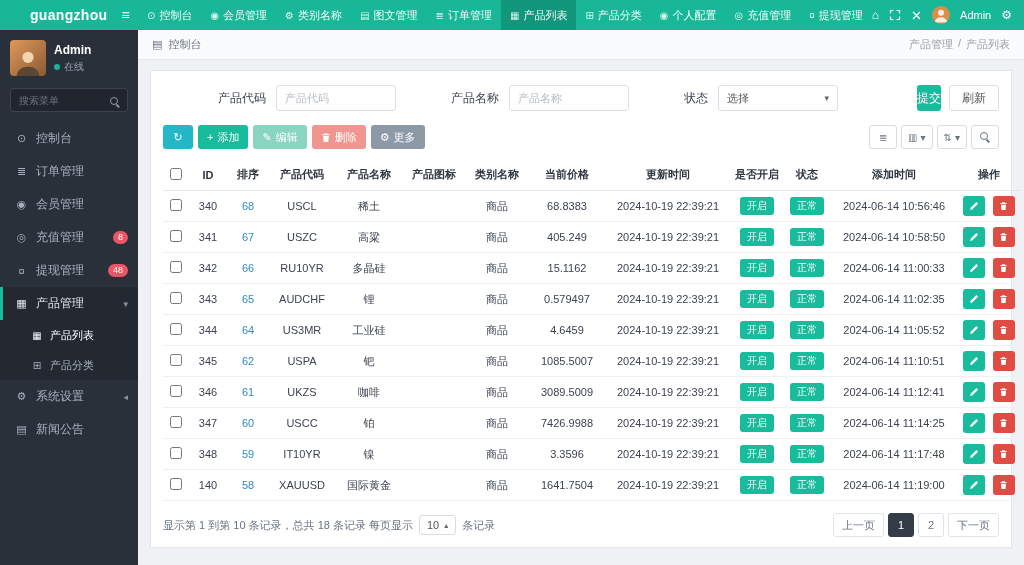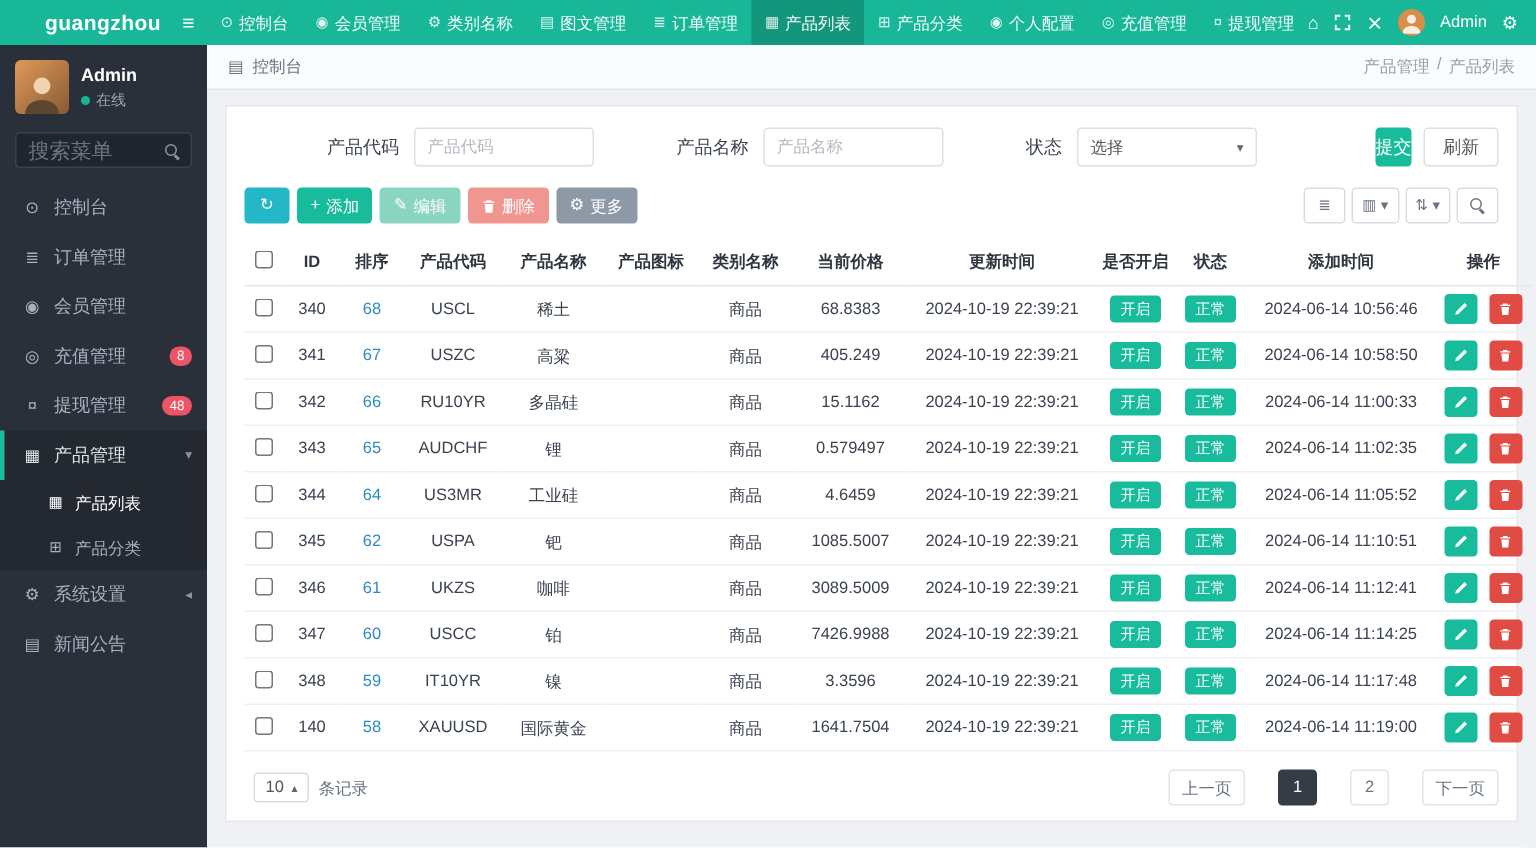--- a/index.html
+++ b/index.html
@@ -24,21 +24,21 @@
   .layout { display:flex; height:535px; }
 
   
   .sidebar { width:138px; background:#2a303a; color:#a7b1c2; flex:none; display:flex; flex-direction:column; }
   .profile { display:flex; gap:8px; padding:10px 10px 8px; align-items:center; }
   .avatar { width:36px; height:36px; border-radius:4px; background:linear-gradient(135deg,#e0995a,#8a5a33); flex:none; display:flex; align-items:flex-end; justify-content:center; overflow:hidden; cursor:pointer; }
   .pname { color:#fff; font-size:12px; font-weight:bold; }
   .pstatus { font-size:10px; color:#98a3b3; display:flex; align-items:center; gap:4px; margin-top:3px; }
   .dot { width:6px; height:6px; border-radius:50%; background:#1ab394; }
   .sidebar-search { margin:4px 10px 10px; position:relative; }
-  .sidebar-search input { width:100%; height:24px; background:#21262e; border:1px solid #3b424d; border-radius:3px; color:#cfd6e0; font-size:14px; padding:0 24px 0 8px; outline:none; font-family:inherit; }
+  .sidebar-search input { width:100%; height:24px; background:#21262e; border:1px solid #3b424d; border-radius:3px; color:#cfd6e0; font-size:10px; padding:0 24px 0 8px; outline:none; font-family:inherit; }
   .sidebar-search input::placeholder { color:#6c7480; }
   .s-mag { position:absolute; right:7px; top:6px; color:#8b95a5; }
   .icon-mag { position:relative; width:11px; height:11px; display:inline-block; }
   .icon-mag::before { content:""; position:absolute; width:6px; height:6px; border:1.5px solid currentColor; border-radius:50%; left:0; top:0; }
   .icon-mag::after { content:""; position:absolute; width:4px; height:1.5px; background:currentColor; transform:rotate(45deg); left:6px; top:8px; }
   .side-menu { font-size:12px; }
   .sm-item { display:flex; align-items:center; height:33px; padding:0 10px 0 11px; cursor:pointer; border-left:3px solid transparent; }
   .sm-item .mi { width:15px; font-size:11px; margin-right:7px; text-align:center; flex:none; }
   .sm-item.open { background:#232831; color:#dfe4ea; border-left-color:#18bc9c; }
   .num-badge { margin-left:auto; background:#ed5565; color:#fff; font-size:9px; line-height:1; padding:2px 5px; border-radius:8px; }
@@ -93,21 +93,21 @@
   .op-btn { width:22px; height:20px; border-radius:3px; border:none; display:inline-flex; align-items:center; justify-content:center; margin:0 2px; cursor:pointer; vertical-align:middle; }
   .op-edit { background:#18bc9c; }
   .op-del { background:#e04b43; }
   .op-btn svg { display:block; }
 
   
   .table-footer { display:flex; align-items:center; margin-top:12px; font-size:11px; color:#6a7482; }
   .summary { display:flex; align-items:center; }
   .page-size { display:inline-flex; align-items:center; gap:5px; border:1px solid #d8dce2; border-radius:3px; padding:3px 7px; margin:0 6px; color:#555; cursor:pointer; background:#fff; }
   .page-size .caret { font-size:8px; color:#666; }
-  .pagination { margin-left:auto; display:flex; gap:22px; align-items:center; }
+  .pagination { margin-left:auto; display:flex; gap:4px; align-items:center; }
   .page-btn { min-width:26px; height:24px; border:1px solid #e0e3e8; background:#fff; color:#6a7482; display:inline-flex; align-items:center; justify-content:center; border-radius:3px; font-size:11px; padding:0 8px; cursor:pointer; text-decoration:none; }
   .page-btn.active { background:#343d47; color:#fff; border-color:#343d47; }
 </style>
 </head>
 <body>
 
 <header class="topbar">
   <div class="brand">guangzhou</div>
   <div class="nav-toggle">≡</div>
   <nav class="topnav">
@@ -613,20 +613,21 @@
                     <path d="M5.5 1.5h5l.6 1.4H14V4.3H2V2.9h2.9zM3.4 5.6h9.2L11.6 15H4.4z" fill="#fff"></path>
                   </svg>
                 </button>
               </td>
             </tr>
           </tbody>
       </table>
 
       <div class="table-footer">
         <div class="summary">
+          <span>显示第 1 到第 10 条记录，总共 18 条记录 每页显示</span>
           <span class="page-size">
             <span>10</span>
             <span class="caret">▴</span>
           </span>
           <span>条记录</span>
         </div>
         <div class="pagination">
           <a class="page-btn">上一页</a>
           <a class="page-btn active">1</a>
           <a class="page-btn">2</a>

